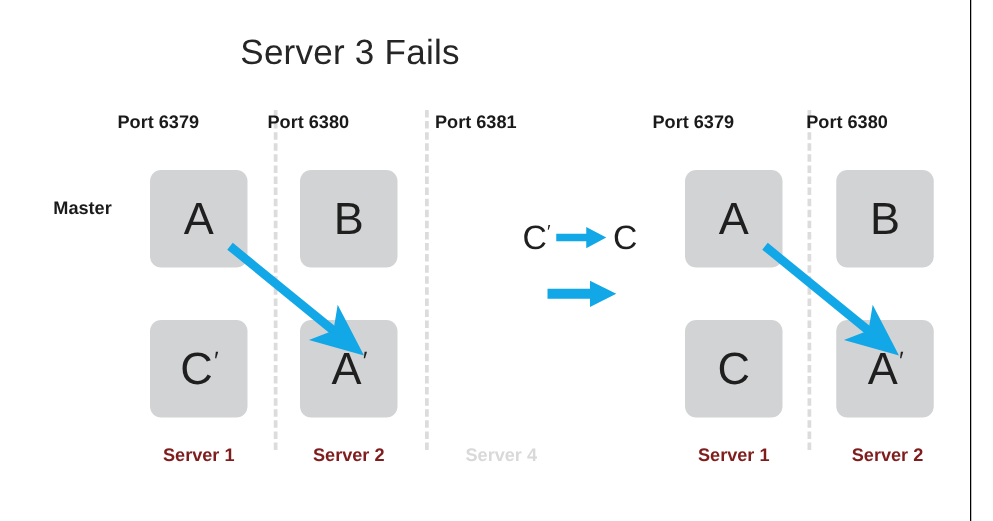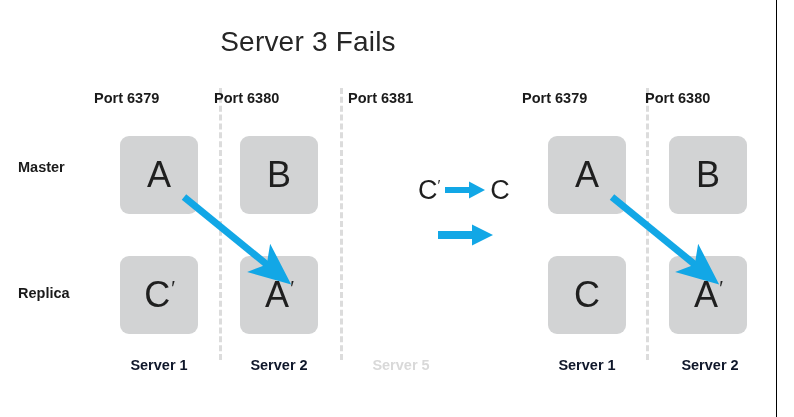--- a/index.html
+++ b/index.html
@@ -32,21 +32,20 @@
     position: absolute;
     left: 0;
     top: 26px;
     width: 560px;
     text-align: center;
     font-size: 28px;
     font-weight: 400;
     color: #262626;
     letter-spacing: 0.2px;
     white-space: nowrap;
-    margin-left: 28px;
   }
 
   
   .divider {
     position: absolute;
     top: 88px;
     width: 0;
     height: 272px;
     border-left: 3px dashed #dcdcdc;
   }
@@ -63,33 +62,33 @@
   }
 
   
   .server-label {
     position: absolute;
     top: 357px;
     width: 130px;
     text-align: center;
     font-size: 14.5px;
     font-weight: bold;
-    color: #0f172a;
+    color: #7f1d1d;
     white-space: nowrap;
   }
   .server-label.failed {
     color: #d9d9d9;
   }
 
   
   .row-label {
     position: absolute;
     left: 18px;
     width: 96px;
-    text-align: left;
+    text-align: center;
     font-size: 14.5px;
     font-weight: bold;
     color: #1a1a1a;
     white-space: nowrap;
   }
   #row-label-master { top: 159px; }
   #row-label-replica { top: 285px; }
 
   
   .node {
@@ -166,21 +165,20 @@
 
   <div id="right-rule"></div>
 
   <div id="title">Server 3 Fails</div>
 
   <div class="divider" style="left:219px"></div>
   <div class="divider" style="left:340px"></div>
   <div class="divider" style="left:646px"></div>
 
   <div class="row-label" id="row-label-master">Master</div>
-  <div class="row-label" id="row-label-replica">Replica</div>
 
   <div class="port-label" style="left:94px">Port 6379</div>
   <div class="port-label" style="left:214px">Port 6380</div>
   <div class="port-label" style="left:348px">Port 6381</div>
 
   <div class="port-label" style="left:522px">Port 6379</div>
   <div class="port-label" style="left:645px">Port 6380</div>
 
   <div class="node" style="left:120px; top:136px">
     <span class="glyph"><span>A</span><span class="prime"></span></span>
@@ -229,18 +227,18 @@
       </marker>
     </defs>
 
     <line x1="184" y1="197" x2="276" y2="272" stroke="#12A7E6" stroke-width="7" marker-end="url(#ah)"></line>
 
     <line x1="612" y1="197" x2="704" y2="272" stroke="#12A7E6" stroke-width="7" marker-end="url(#ah)"></line>
   </svg>
 
   <div class="server-label" style="left:94px">Server 1</div>
   <div class="server-label" style="left:214px">Server 2</div>
-  <div class="server-label failed" style="left:336px">Server 5</div>
+  <div class="server-label failed" style="left:336px">Server 4</div>
 
   <div class="server-label" style="left:522px">Server 1</div>
   <div class="server-label" style="left:645px">Server 2</div>
 
 </div>
 
 </body></html>

